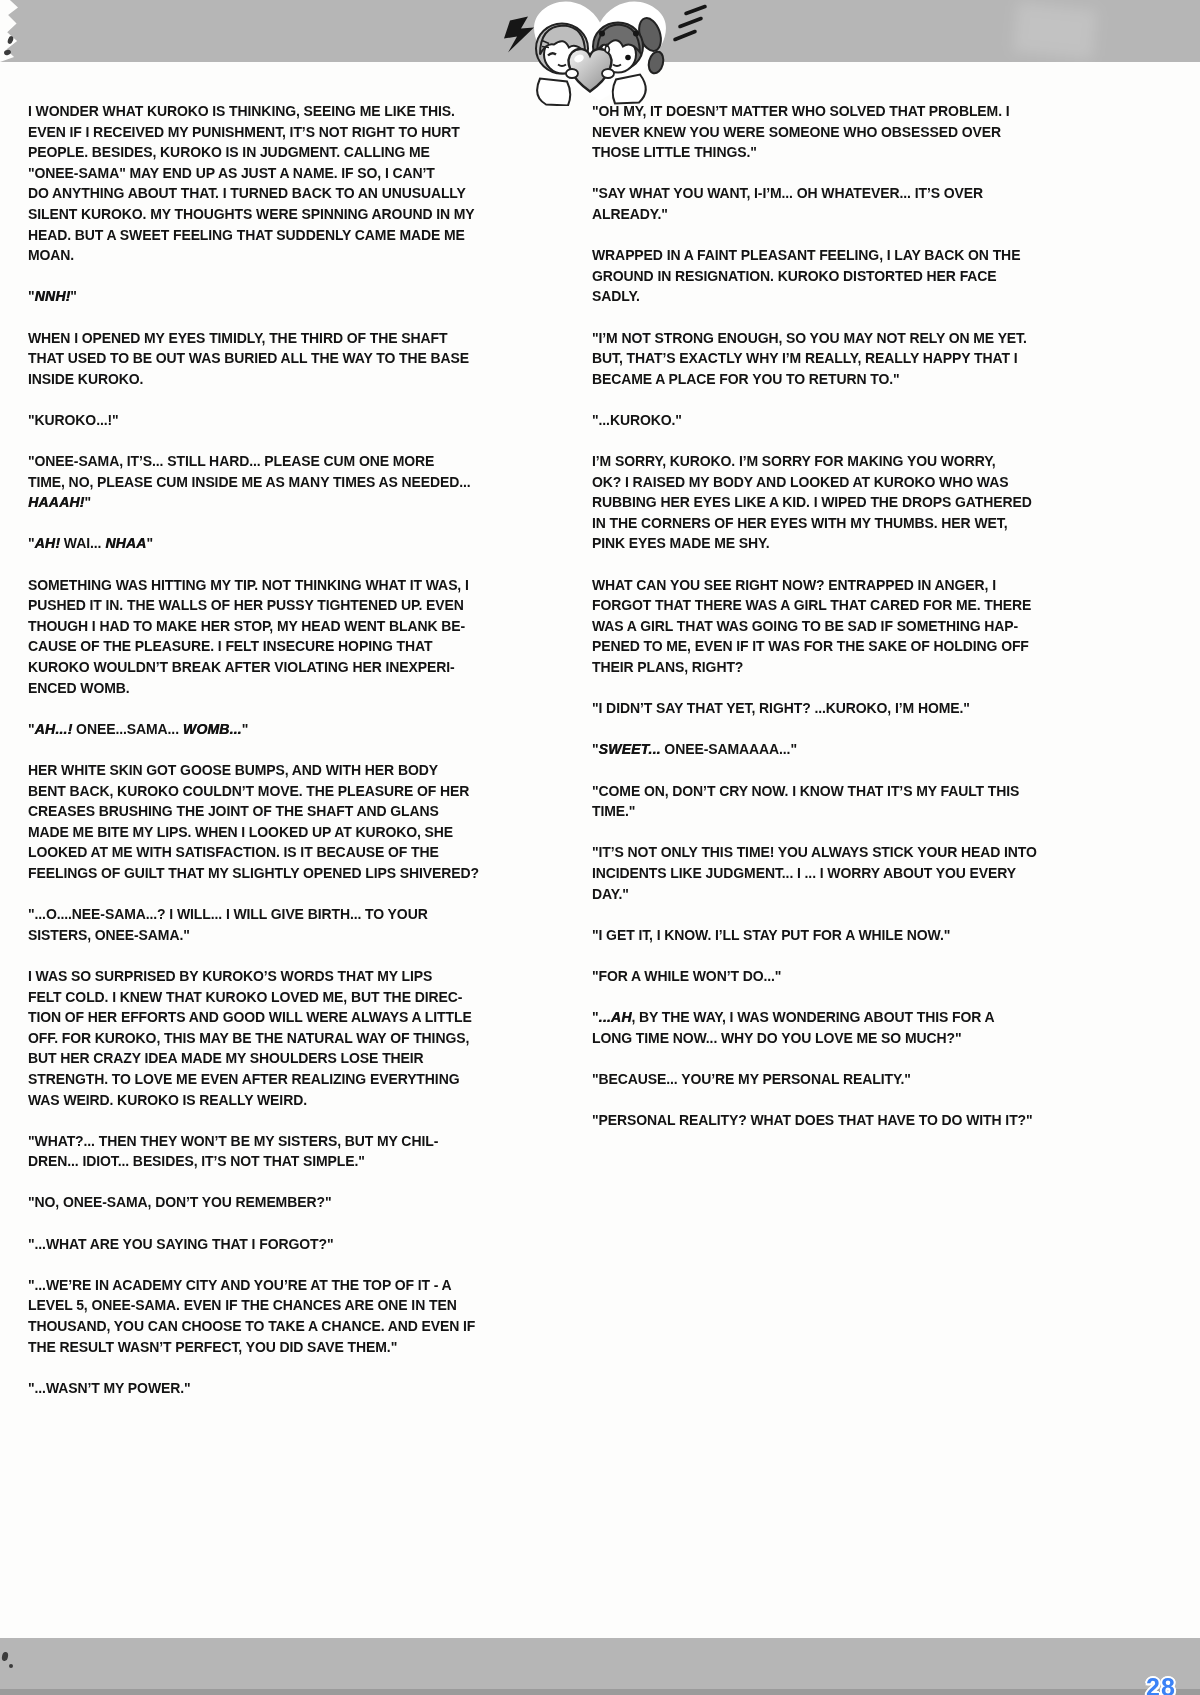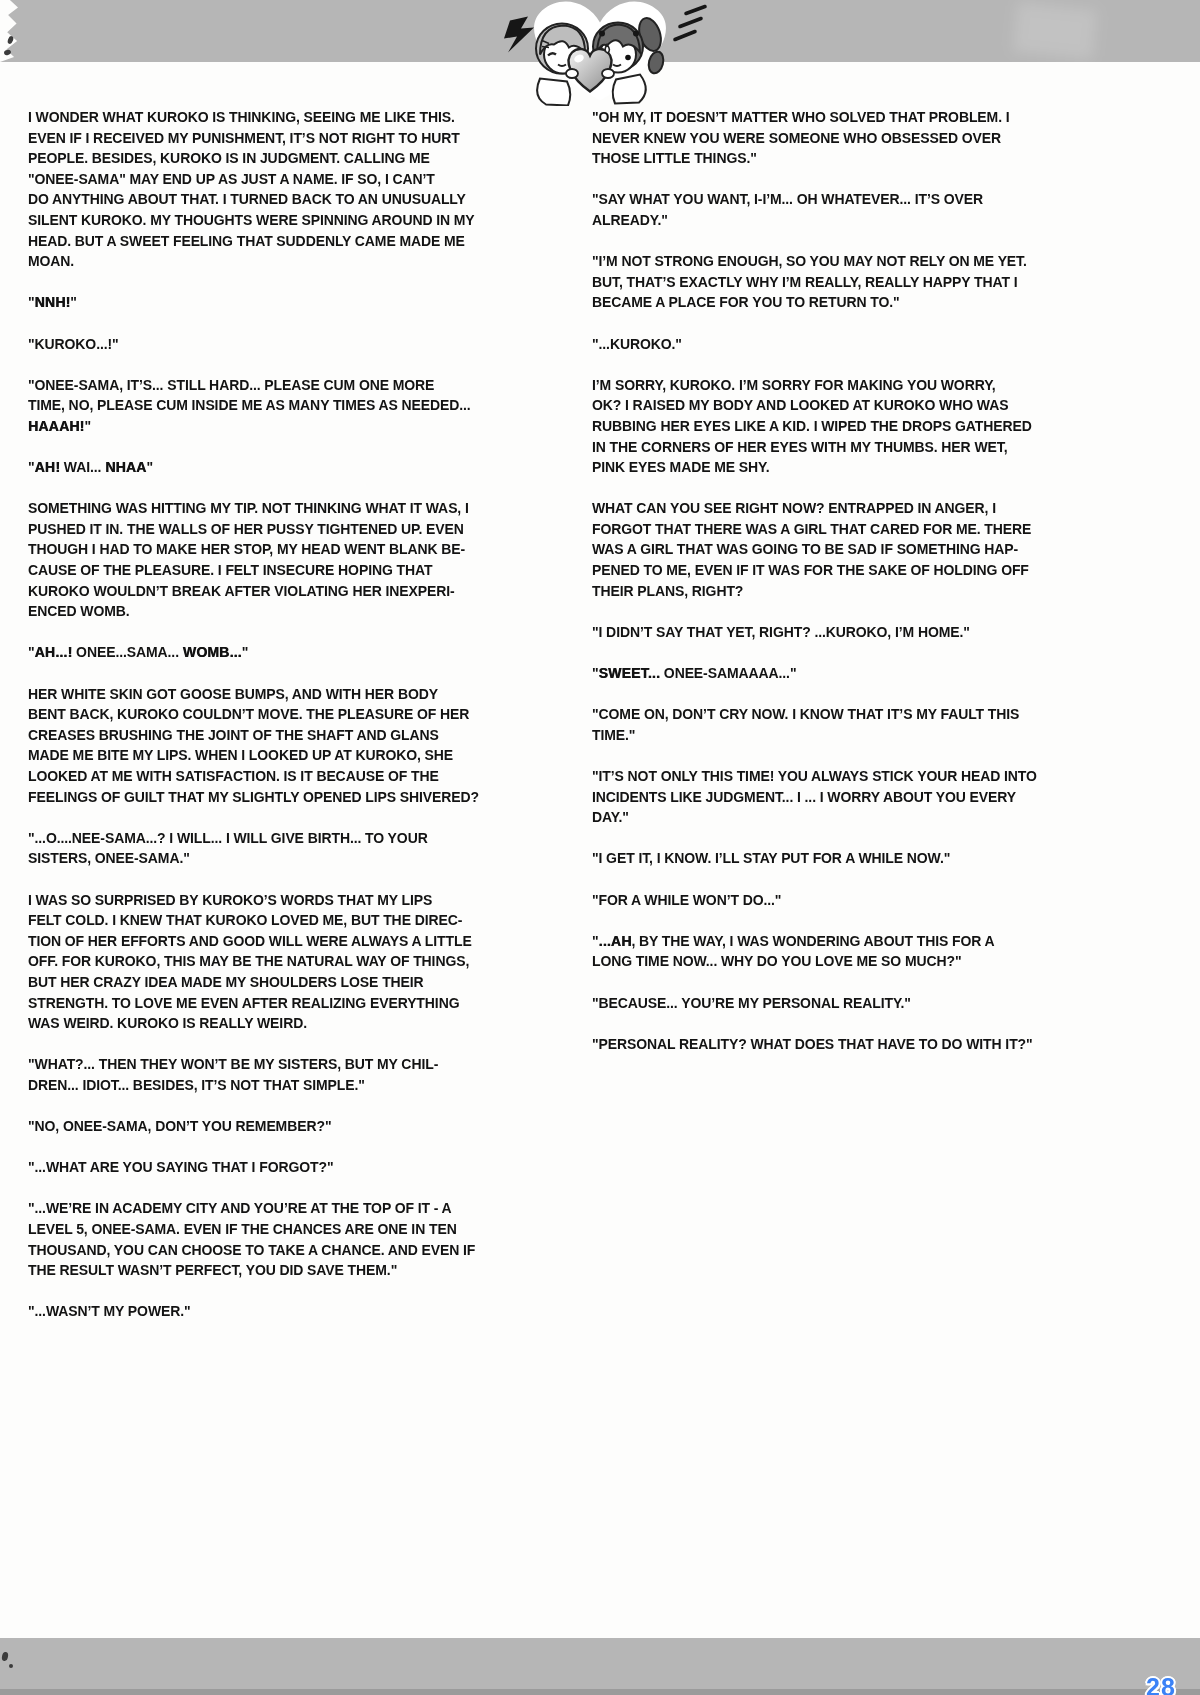--- a/index.html
+++ b/index.html
@@ -17,27 +17,27 @@
     clip-path:polygon(0 0,55% 0,100% 12%,45% 24%,92% 38%,40% 52%,95% 66%,35% 80%,78% 92%,0 100%);
   }
   .speck{position:absolute;background:#3c3c3c;border-radius:50%;}
   #speck-1{left:8px;top:36px;width:5px;height:8px;transform:rotate(20deg);}
   #speck-2{left:4px;top:50px;width:7px;height:5px;transform:rotate(-15deg);}
   #speck-3{left:2px;top:1652px;width:6px;height:9px;transform:rotate(12deg);}
   #speck-4{left:9px;top:1664px;width:4px;height:4px;}
   #ghost-mark{position:absolute;left:1015px;top:6px;width:80px;height:50px;
     background:rgba(255,255,255,0.16);filter:blur(7px);transform:rotate(6deg);}
   .col{
-    position:absolute;top:107px;color:#131313;
+    position:absolute;top:101px;color:#131313;
     font-size:14px;font-weight:bold;line-height:20.6px;letter-spacing:-0.1px;
   }
   #col-left{left:28px;width:514px;}
   #col-right{left:592px;width:522px;}
   .col p{margin:0 0 20.6px 0;white-space:pre-line;}
-  .em{letter-spacing:0.2px;text-shadow:0.5px 0 0 currentColor;}
+  .em{font-style:italic;letter-spacing:0.2px;text-shadow:0.5px 0 0 currentColor;}
   #page-number{
     position:absolute;left:1146px;top:1645px;
     font-size:25px;font-weight:bold;color:#3b82f6;letter-spacing:1px;
     text-shadow:-2px 0 0 #fff,2px 0 0 #fff,0 -2px 0 #fff,0 2px 0 #fff,
       -1.5px -1.5px 0 #fff,1.5px 1.5px 0 #fff,-1.5px 1.5px 0 #fff,1.5px -1.5px 0 #fff;
     margin-top:28px;
   }
   #illustration{position:absolute;left:490px;top:0;width:220px;height:106px;}
 </style>
 </head>
@@ -105,20 +105,23 @@
 <div class="col" id="col-left">
     <p><span>I WONDER WHAT KUROKO IS THINKING, SEEING ME LIKE THIS.
 EVEN IF I RECEIVED MY PUNISHMENT, IT’S NOT RIGHT TO HURT
 PEOPLE. BESIDES, KUROKO IS IN JUDGMENT. CALLING ME
 "ONEE-SAMA" MAY END UP AS JUST A NAME. IF SO, I CAN’T
 DO ANYTHING ABOUT THAT. I TURNED BACK TO AN UNUSUALLY
 SILENT KUROKO. MY THOUGHTS WERE SPINNING AROUND IN MY
 HEAD. BUT A SWEET FEELING THAT SUDDENLY CAME MADE ME
 MOAN.</span></p>
     <p><span>"</span><span class="em">NNH!</span><span>"</span></p>
+    <p><span>WHEN I OPENED MY EYES TIMIDLY, THE THIRD OF THE SHAFT
+THAT USED TO BE OUT WAS BURIED ALL THE WAY TO THE BASE
+INSIDE KUROKO.</span></p>
     <p><span>"KUROKO...!"</span></p>
     <p><span>"ONEE-SAMA, IT’S... STILL HARD... PLEASE CUM ONE MORE
 TIME, NO, PLEASE CUM INSIDE ME AS MANY TIMES AS NEEDED...
 </span><span class="em">HAAAH!</span><span>"</span></p>
     <p><span>"</span><span class="em">AH!</span><span> WAI... </span><span class="em">NHAA</span><span>"</span></p>
     <p><span>SOMETHING WAS HITTING MY TIP. NOT THINKING WHAT IT WAS, I
 PUSHED IT IN. THE WALLS OF HER PUSSY TIGHTENED UP. EVEN
 THOUGH I HAD TO MAKE HER STOP, MY HEAD WENT BLANK BE-
 CAUSE OF THE PLEASURE. I FELT INSECURE HOPING THAT
 KUROKO WOULDN’T BREAK AFTER VIOLATING HER INEXPERI-
@@ -148,20 +151,23 @@
 THOUSAND, YOU CAN CHOOSE TO TAKE A CHANCE. AND EVEN IF
 THE RESULT WASN’T PERFECT, YOU DID SAVE THEM."</span></p>
     <p><span>"...WASN’T MY POWER."</span></p>
   </div>
 <div class="col" id="col-right">
     <p><span>"OH MY, IT DOESN’T MATTER WHO SOLVED THAT PROBLEM. I
 NEVER KNEW YOU WERE SOMEONE WHO OBSESSED OVER
 THOSE LITTLE THINGS."</span></p>
     <p><span>"SAY WHAT YOU WANT, I-I’M... OH WHATEVER... IT’S OVER
 ALREADY."</span></p>
+    <p><span>WRAPPED IN A FAINT PLEASANT FEELING, I LAY BACK ON THE
+GROUND IN RESIGNATION. KUROKO DISTORTED HER FACE
+SADLY.</span></p>
     <p><span>"I’M NOT STRONG ENOUGH, SO YOU MAY NOT RELY ON ME YET.
 BUT, THAT’S EXACTLY WHY I’M REALLY, REALLY HAPPY THAT I
 BECAME A PLACE FOR YOU TO RETURN TO."</span></p>
     <p><span>"...KUROKO."</span></p>
     <p><span>I’M SORRY, KUROKO. I’M SORRY FOR MAKING YOU WORRY,
 OK? I RAISED MY BODY AND LOOKED AT KUROKO WHO WAS
 RUBBING HER EYES LIKE A KID. I WIPED THE DROPS GATHERED
 IN THE CORNERS OF HER EYES WITH MY THUMBS. HER WET,
 PINK EYES MADE ME SHY.</span></p>
     <p><span>WHAT CAN YOU SEE RIGHT NOW? ENTRAPPED IN ANGER, I

